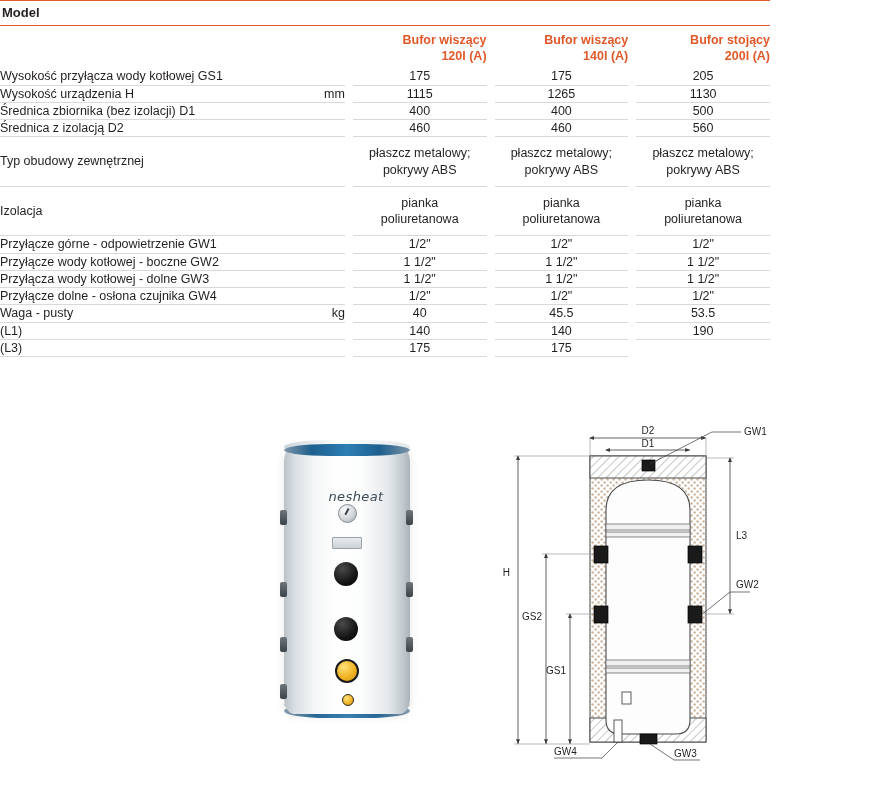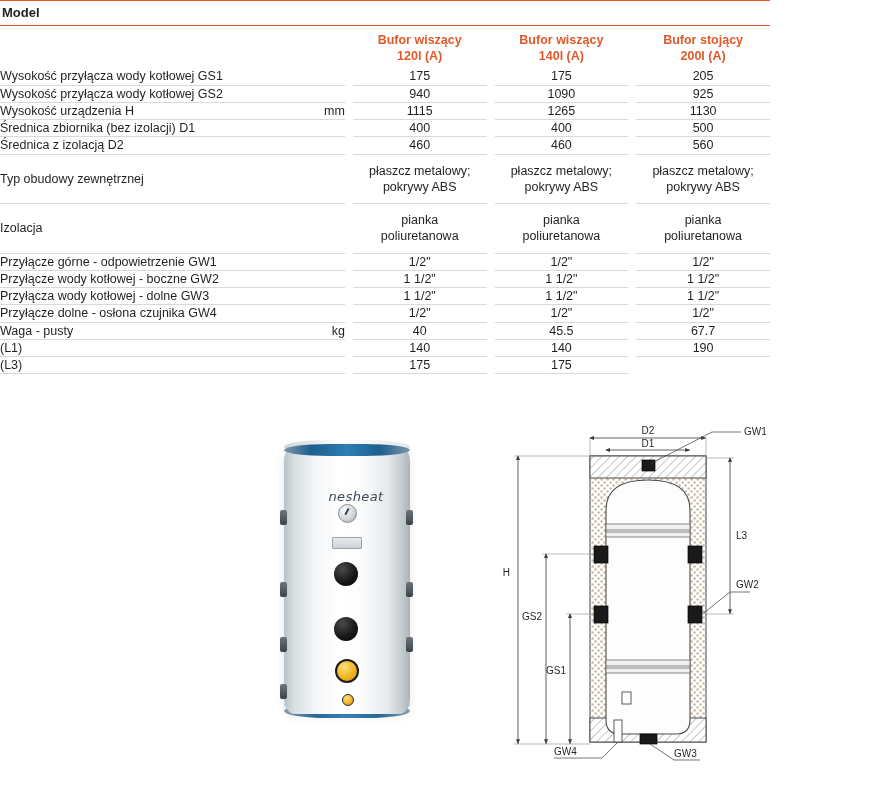--- a/index.html
+++ b/index.html
@@ -25,21 +25,21 @@
   .model-head-row td {
     border-top: 1.6px solid #e0592a;
     border-bottom: 1.6px solid #e0592a;
     padding: 4px 0 5px 2px;
     font-weight: bold;
     font-size: 13px;
     color: #231f20;
     text-align: left;
   }
 
-  .colhead-row td { padding-top: 7px; padding-bottom: 4px; }
+  .colhead-row td { padding-top: 7px; padding-bottom: 4px; text-align: right; }
   .colhead {
     color: #e0592a;
     font-weight: bold;
     font-size: 12.5px;
     text-align: center;
     line-height: 1.25;
   }
 
   .label-cell {
     text-align: left;
@@ -182,36 +182,20 @@
           <td class="spacer-col"></td>
           <td class="val-cell">
             <div>175</div>
           </td>
           <td class="spacer-col"></td>
           <td class="val-cell">
             <div>205</div>
           </td>
         </tr>
         <tr>
-          <td class="label-cell">Wysokość przyłącza wody kotłowej GS2</td>
-          <td class="unit-cell"></td>
-          <td class="spacer-col"></td>
-          <td class="val-cell">
-            <div>940</div>
-          </td>
-          <td class="spacer-col"></td>
-          <td class="val-cell">
-            <div>1090</div>
-          </td>
-          <td class="spacer-col"></td>
-          <td class="val-cell">
-            <div>925</div>
-          </td>
-        </tr>
-        <tr>
           <td class="label-cell">Wysokość urządzenia H</td>
           <td class="unit-cell">mm</td>
           <td class="spacer-col"></td>
           <td class="val-cell">
             <div>1115</div>
           </td>
           <td class="spacer-col"></td>
           <td class="val-cell">
             <div>1265</div>
           </td>
@@ -360,21 +344,21 @@
           <td class="spacer-col"></td>
           <td class="val-cell">
             <div>40</div>
           </td>
           <td class="spacer-col"></td>
           <td class="val-cell">
             <div>45.5</div>
           </td>
           <td class="spacer-col"></td>
           <td class="val-cell">
-            <div>67.7</div>
+            <div>53.5</div>
           </td>
         </tr>
         <tr>
           <td class="label-cell">(L1)</td>
           <td class="unit-cell"></td>
           <td class="spacer-col"></td>
           <td class="val-cell">
             <div>140</div>
           </td>
           <td class="spacer-col"></td>

